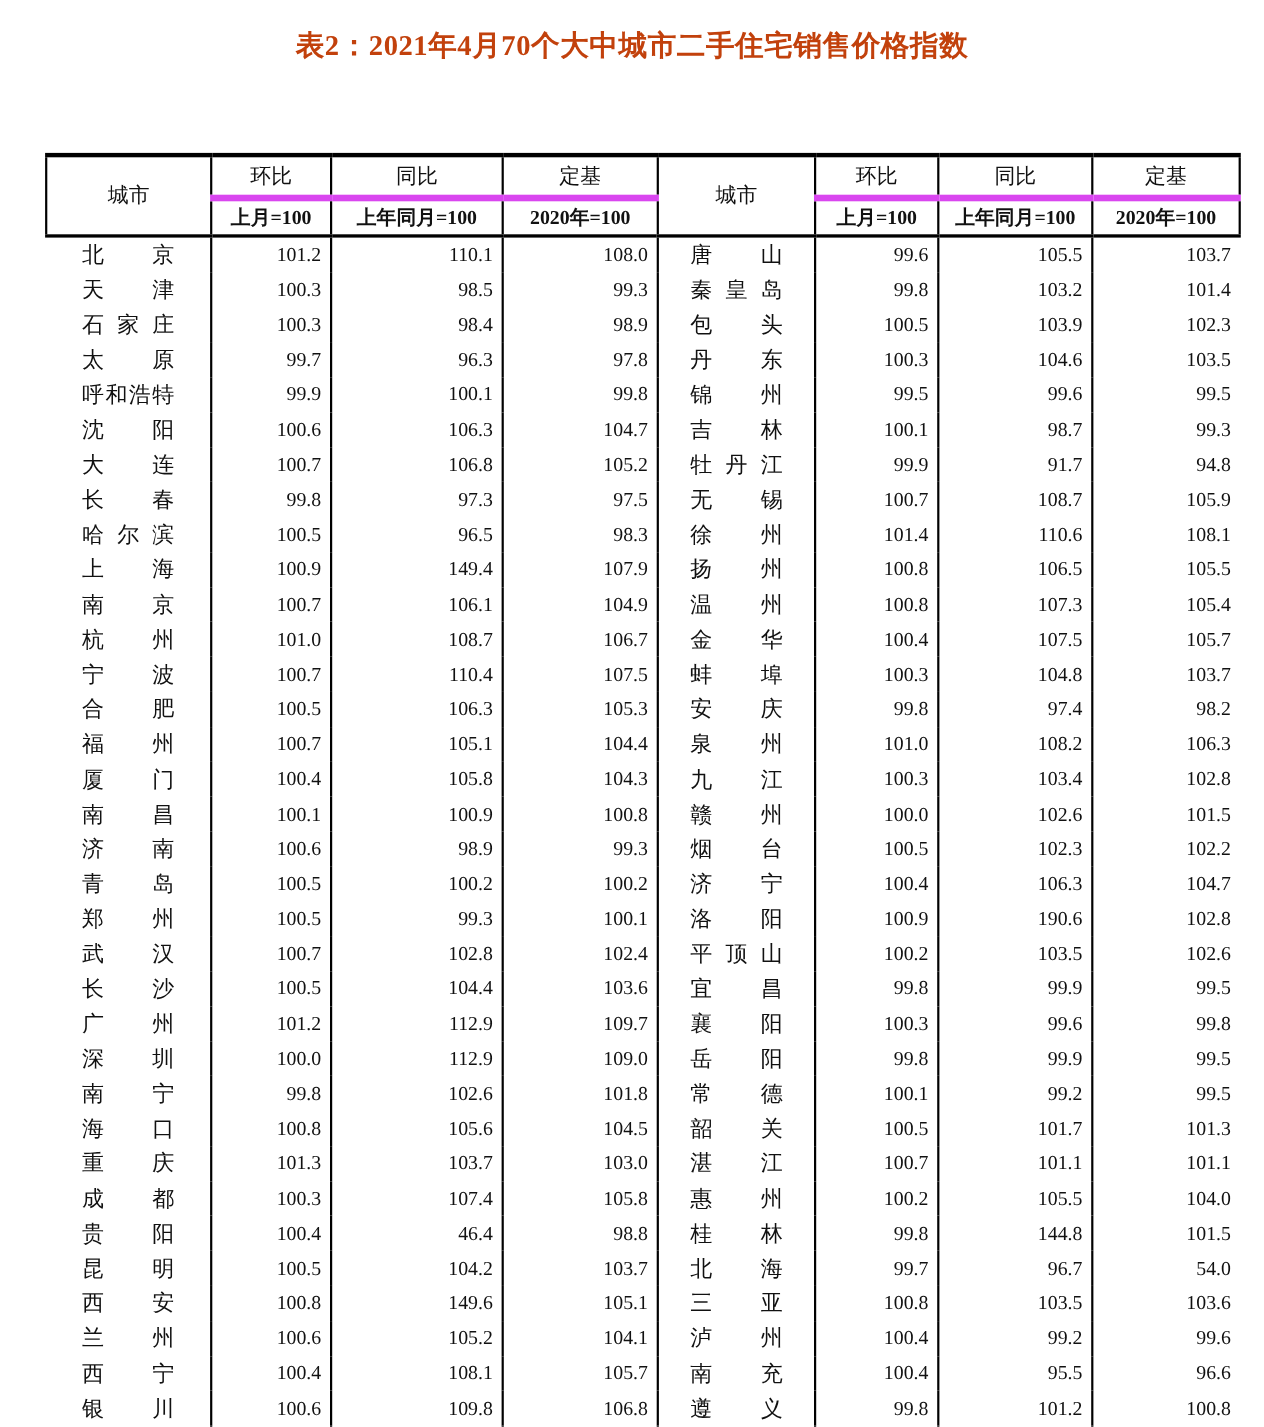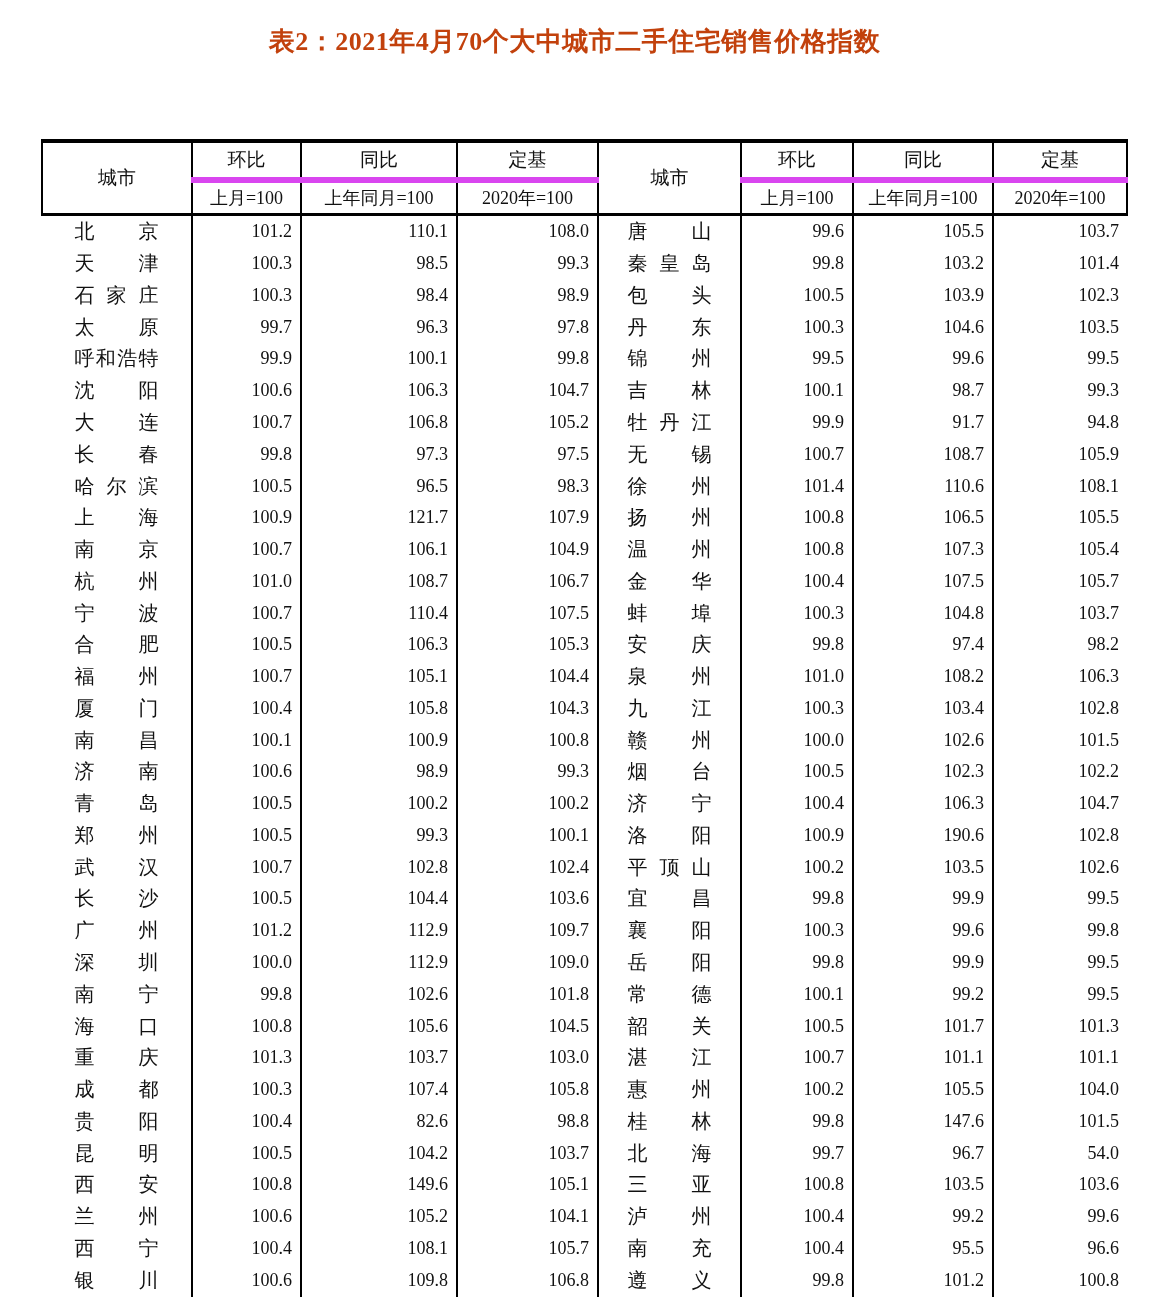--- a/index.html
+++ b/index.html
@@ -55,21 +55,21 @@
   .price-table thead tr:first-child th { border-top: 4px solid #000; }
   
   .price-table thead tr:first-child th.sub-top { border-bottom: 6px solid #d946ef; }
   
   .price-table thead tr:nth-child(2) th,
   .price-table thead th.city-h { border-bottom: 3px solid #000; }
   
   .price-table tbody tr:last-child td { border-bottom: 4px solid #000; }
 
   .price-table thead tr:first-child th { height: 34px; }
-  .price-table thead tr:nth-child(2) th { height: 30px; }
+  .price-table thead tr:nth-child(2) th { height: 30px; font-weight: bold; }
   .price-table thead th { font-size: 19px; text-align: center; }
   .price-table thead th.sub-bot { font-size: 18px; }
 
   .price-table tbody td { height: 31.77px; }
   td.num {
     text-align: right;
     padding-right: 8px;
     font-size: 18px;
   }
   td.city { text-align: center; font-size: 20px; }
@@ -275,21 +275,21 @@
     <td class="num">110.6</td>
     <td class="num">108.1</td>
   </tr>
 
   <tr>
     <td class="city"><span class="city-name">
             <span>上</span>
             <span>海</span>
           </span></td>
     <td class="num">100.9</td>
-    <td class="num">121.7</td>
+    <td class="num">149.4</td>
     <td class="num">107.9</td>
     <td class="city"><span class="city-name">
             <span>扬</span>
             <span>州</span>
           </span></td>
     <td class="num">100.8</td>
     <td class="num">106.5</td>
     <td class="num">105.5</td>
   </tr>
 
@@ -599,28 +599,28 @@
     <td class="num">105.5</td>
     <td class="num">104.0</td>
   </tr>
 
   <tr>
     <td class="city"><span class="city-name">
             <span>贵</span>
             <span>阳</span>
           </span></td>
     <td class="num">100.4</td>
-    <td class="num">82.6</td>
+    <td class="num">46.4</td>
     <td class="num">98.8</td>
     <td class="city"><span class="city-name">
             <span>桂</span>
             <span>林</span>
           </span></td>
     <td class="num">99.8</td>
-    <td class="num">147.6</td>
+    <td class="num">144.8</td>
     <td class="num">101.5</td>
   </tr>
 
   <tr>
     <td class="city"><span class="city-name">
             <span>昆</span>
             <span>明</span>
           </span></td>
     <td class="num">100.5</td>
     <td class="num">104.2</td>

